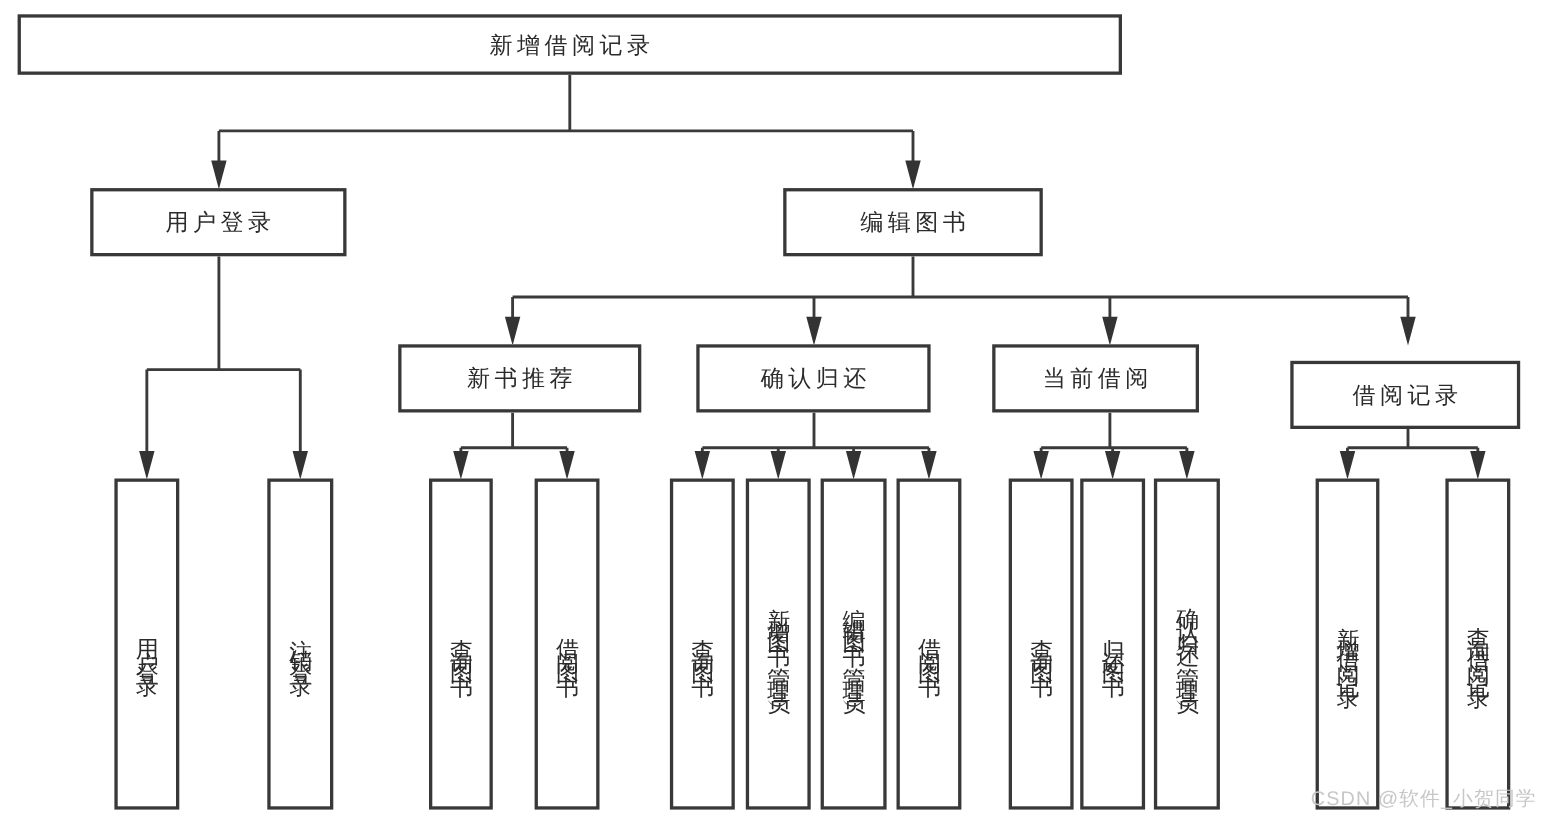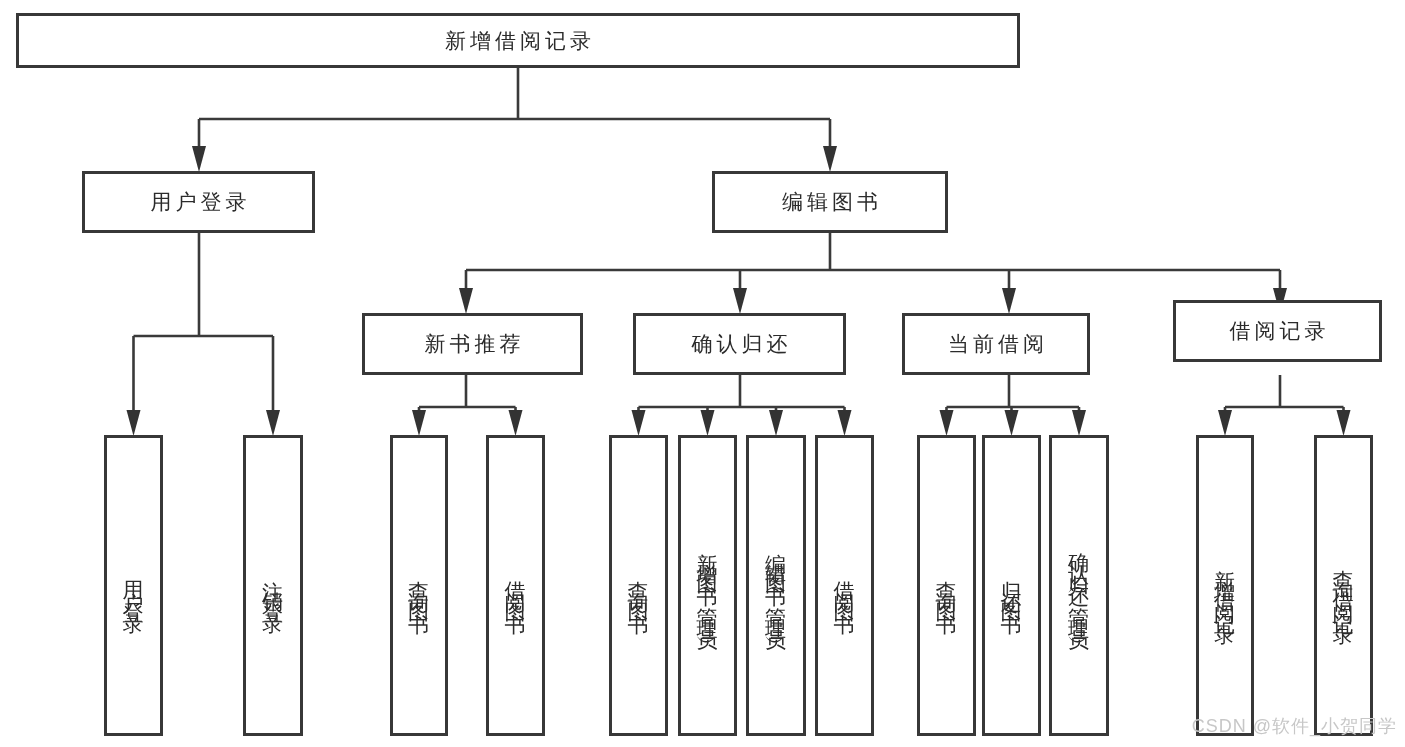--- a/index.html
+++ b/index.html
@@ -86,21 +86,21 @@
   </svg>
 
   <div class="node" style="left:16px; top:13px; width:1004px; height:55px;">新增借阅记录</div>
 
   <div class="node" style="left:82px; top:171px; width:233px; height:62px;">用户登录</div>
   <div class="node" style="left:712px; top:171px; width:236px; height:62px;">编辑图书</div>
 
   <div class="node" style="left:362px; top:313px; width:221px; height:62px;">新书推荐</div>
   <div class="node" style="left:633px; top:313px; width:213px; height:62px;">确认归还</div>
   <div class="node" style="left:902px; top:313px; width:188px; height:62px;">当前借阅</div>
-  <div class="node" style="left:1173px; top:300px; width:209px; height:62px;">借阅记录</div>
+  <div class="node" style="left:1173px; top:328px; width:209px; height:62px;">借阅记录</div>
 
   <div class="node leaf" style="left:104px; top:435px; width:59px; height:301px;">用户登录</div>
   <div class="node leaf" style="left:243px; top:435px; width:60px; height:301px;">注销登录</div>
 
   <div class="node leaf" style="left:390px; top:435px; width:58px; height:301px;">查询图书</div>
   <div class="node leaf" style="left:486px; top:435px; width:59px; height:301px;">借阅图书</div>
 
   <div class="node leaf" style="left:609px; top:435px; width:59px; height:301px;">查询图书</div>
   <div class="node leaf" style="left:678px; top:435px; width:59px; height:301px;">新增图书（管理员）</div>
   <div class="node leaf" style="left:746px; top:435px; width:60px; height:301px;">编辑图书（管理员）</div>

